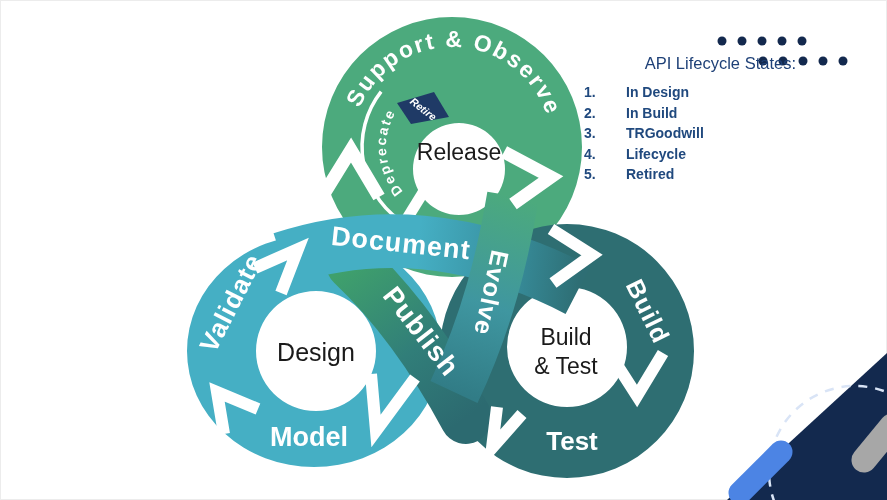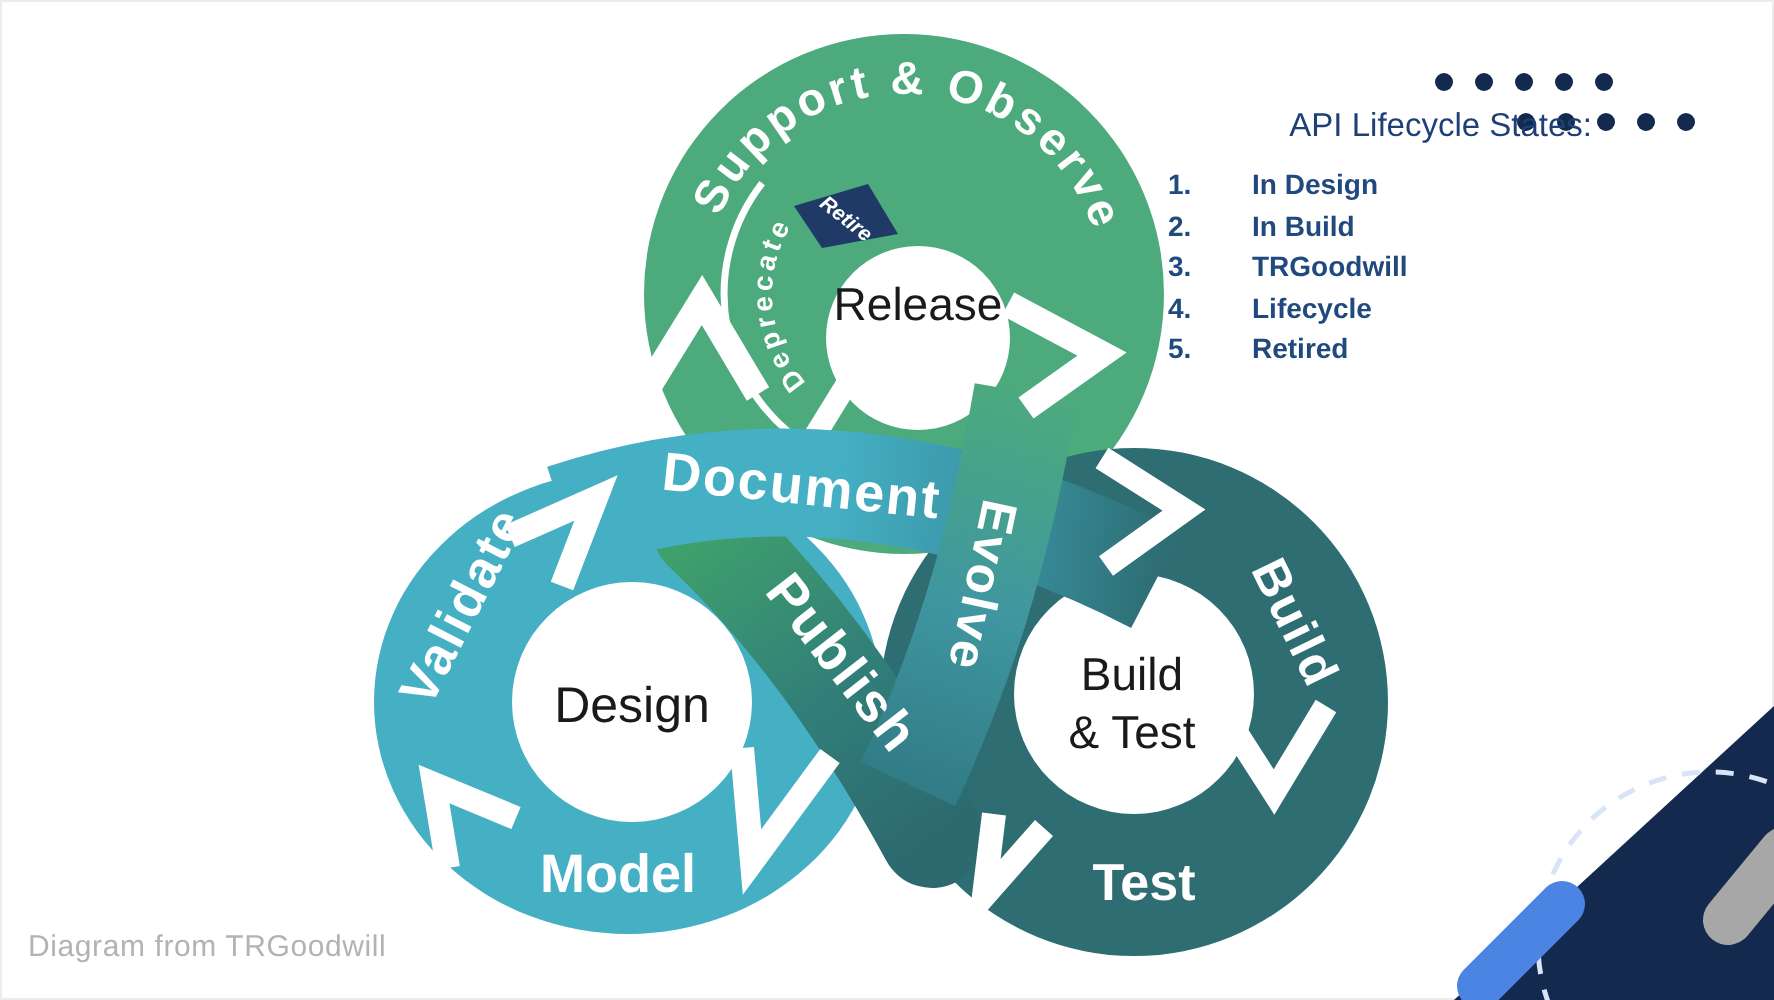--- a/index.html
+++ b/index.html
@@ -138,15 +138,14 @@
       <span class="legend-num">4.</span>
       <span class="legend-label">Lifecycle</span>
     </li>
     <li class="legend-row">
       <span class="legend-num">5.</span>
       <span class="legend-label">Retired</span>
     </li>
   </ol>
 </div>
 
-<div class="caption">Diagram from TRGoodwill</div>
 
 </div>
 
 </body></html>

